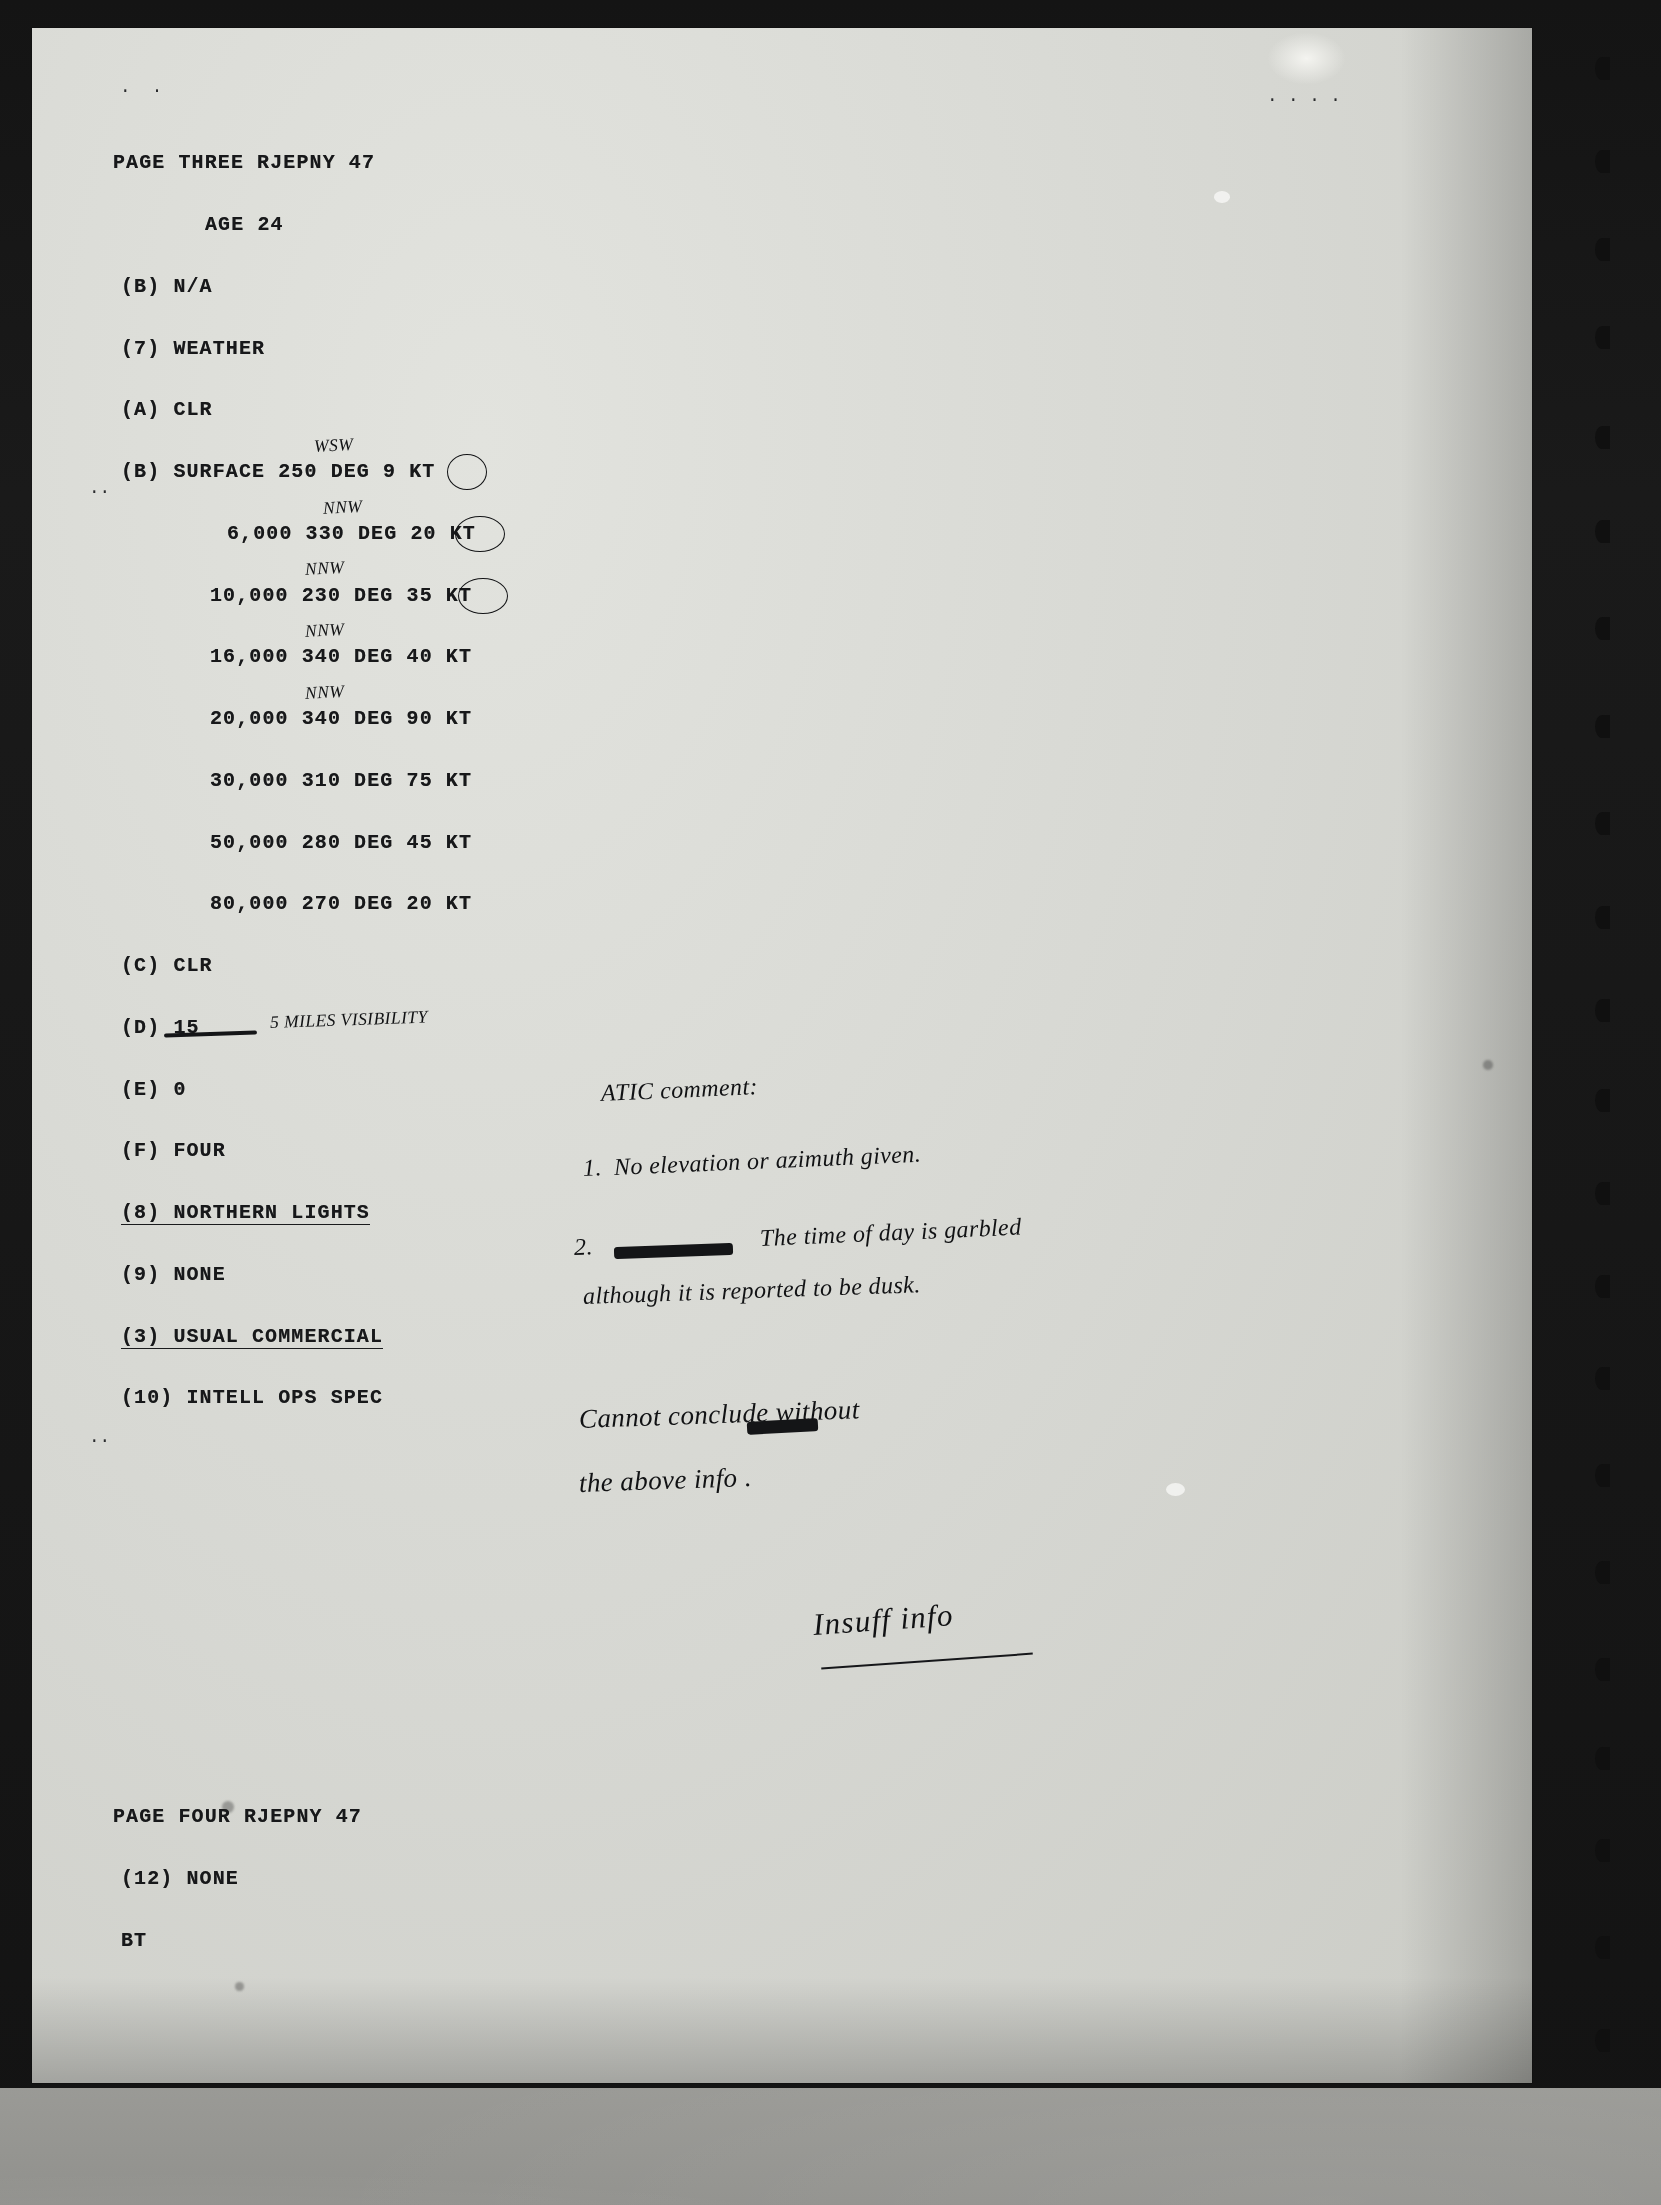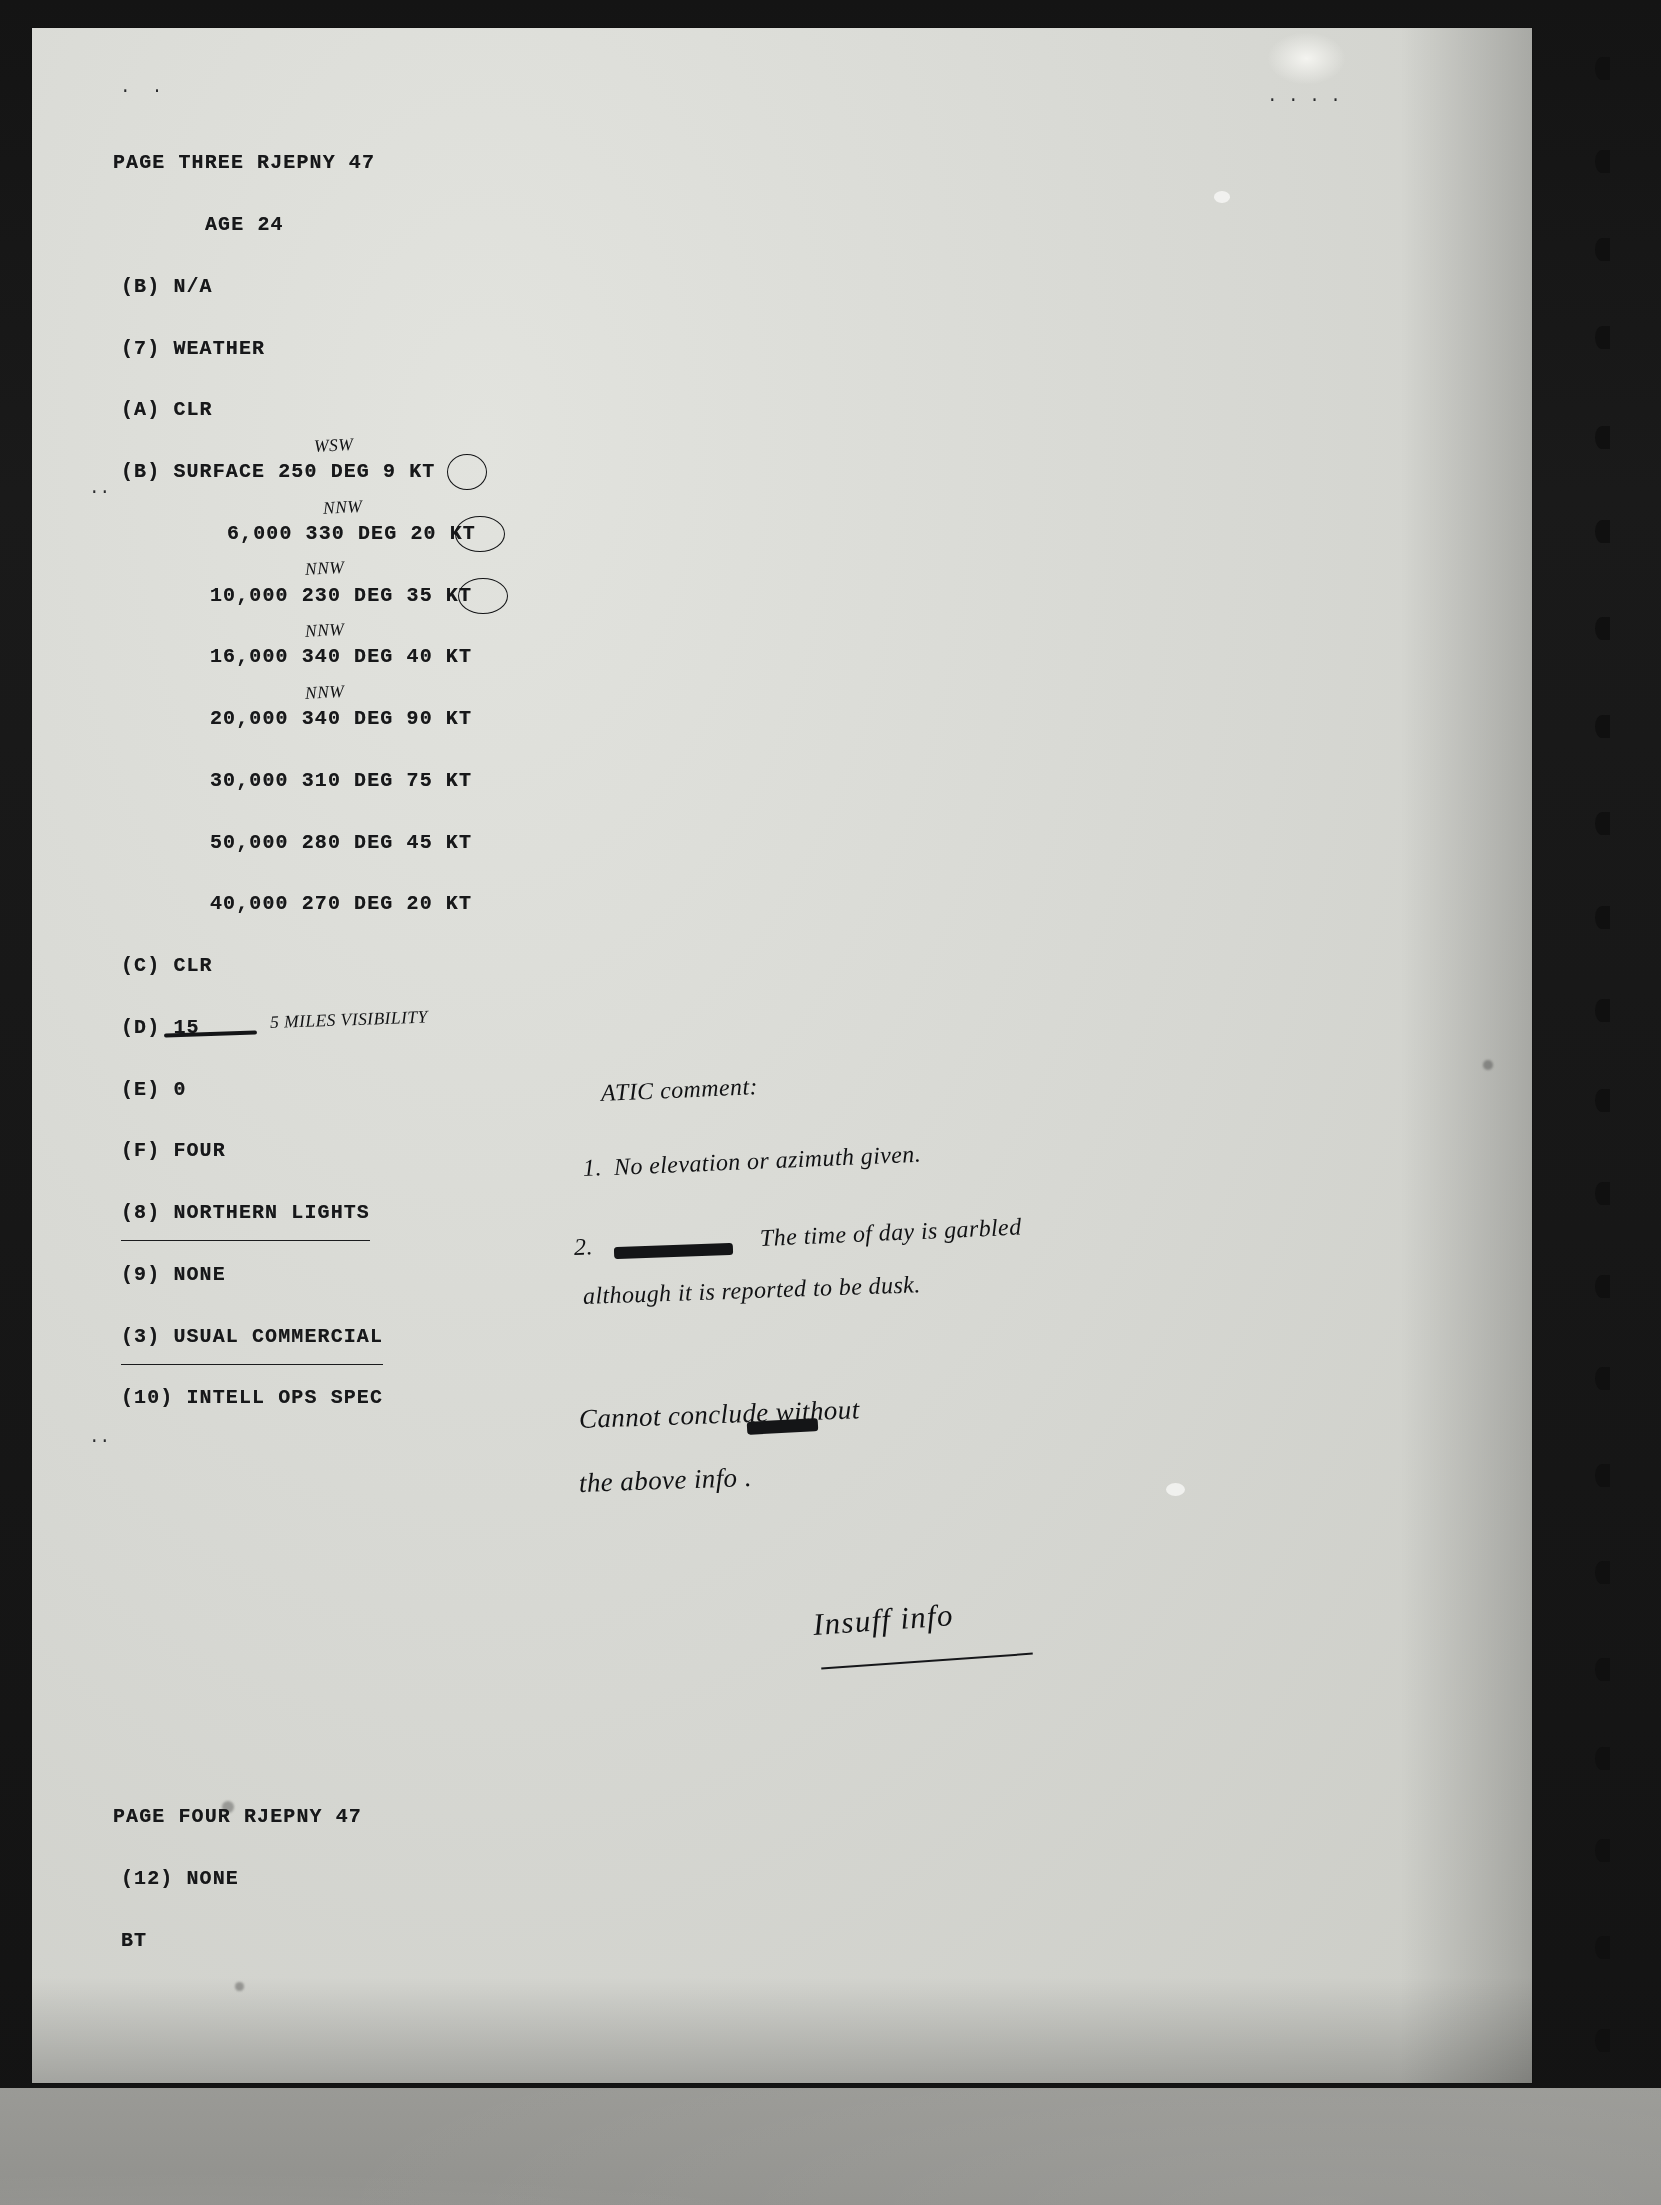--- a/index.html
+++ b/index.html
@@ -98,21 +98,21 @@
     font-size: 20px;
     letter-spacing: 1.1px;
     color: #17181a;
     white-space: pre;
     font-weight: 700;
     text-shadow: 0 0 0.4px rgba(20,20,20,.55);
     margin-left: 32px;
   }
   .underlined {
     border-bottom: 1.3px solid #1a1b1d;
-    padding-bottom: 16px;
+    padding-bottom: 0;
   }
 
   
   .dots {
     position: absolute;
     font-family: "Liberation Mono", monospace;
     font-size: 17.6px;
     color: #2a2b2d;
     white-space: pre;
   }
@@ -222,21 +222,21 @@
     <div class="tw" style="left:146px; top:556px;">10,000 230 DEG 35 KT</div>
 
     <div class="tw" style="left:146px; top:617px;">16,000 340 DEG 40 KT</div>
 
     <div class="tw" style="left:146px; top:679px;">20,000 340 DEG 90 KT</div>
 
     <div class="tw" style="left:146px; top:741px;">30,000 310 DEG 75 KT</div>
 
     <div class="tw" style="left:146px; top:803px;">50,000 280 DEG 45 KT</div>
 
-    <div class="tw" style="left:146px; top:864px;">40,000 270 DEG 20 KT</div>
+    <div class="tw" style="left:146px; top:864px;">80,000 270 DEG 20 KT</div>
 
     <div class="tw" style="left:57px; top:926px;">(C) CLR</div>
 
     <div class="tw" style="left:57px; top:988px;">(D) 15</div>
 
     <div class="tw" style="left:57px; top:1050px;">(E) 0</div>
 
     <div class="tw" style="left:57px; top:1111px;">(F) FOUR</div>
 
     <div class="tw" style="left:57px; top:1173px;"><span class="underlined">(8) NORTHERN LIGHTS</span></div>

